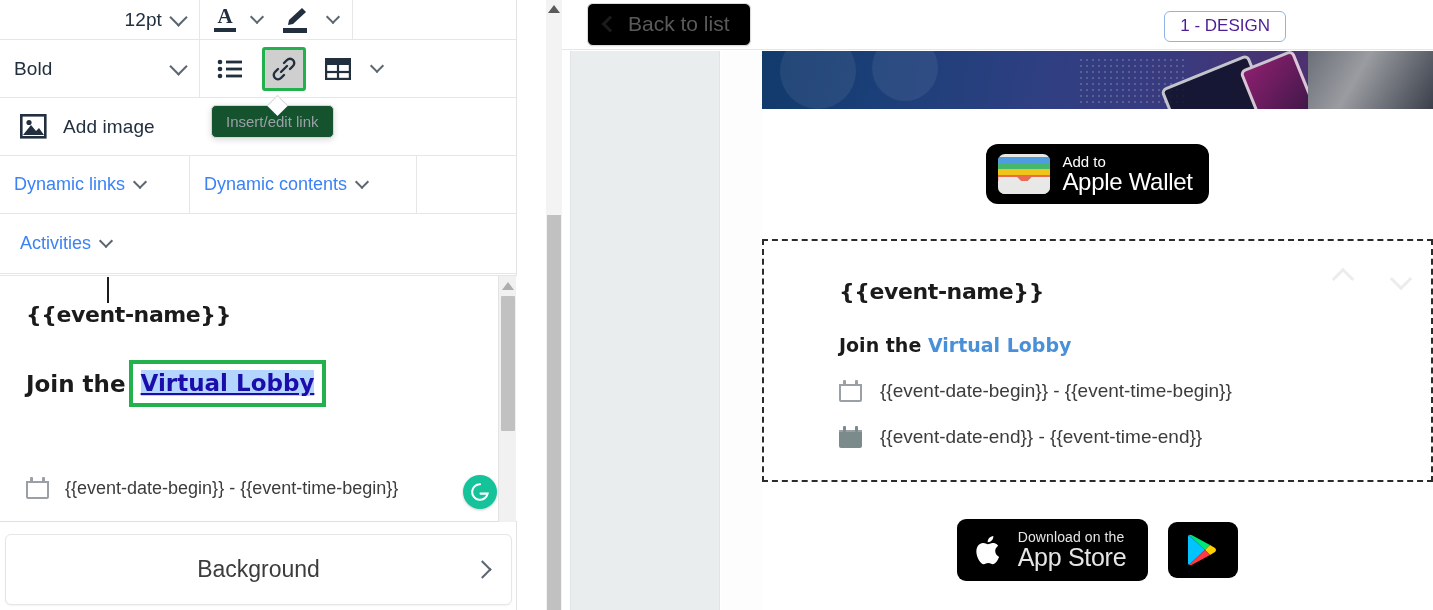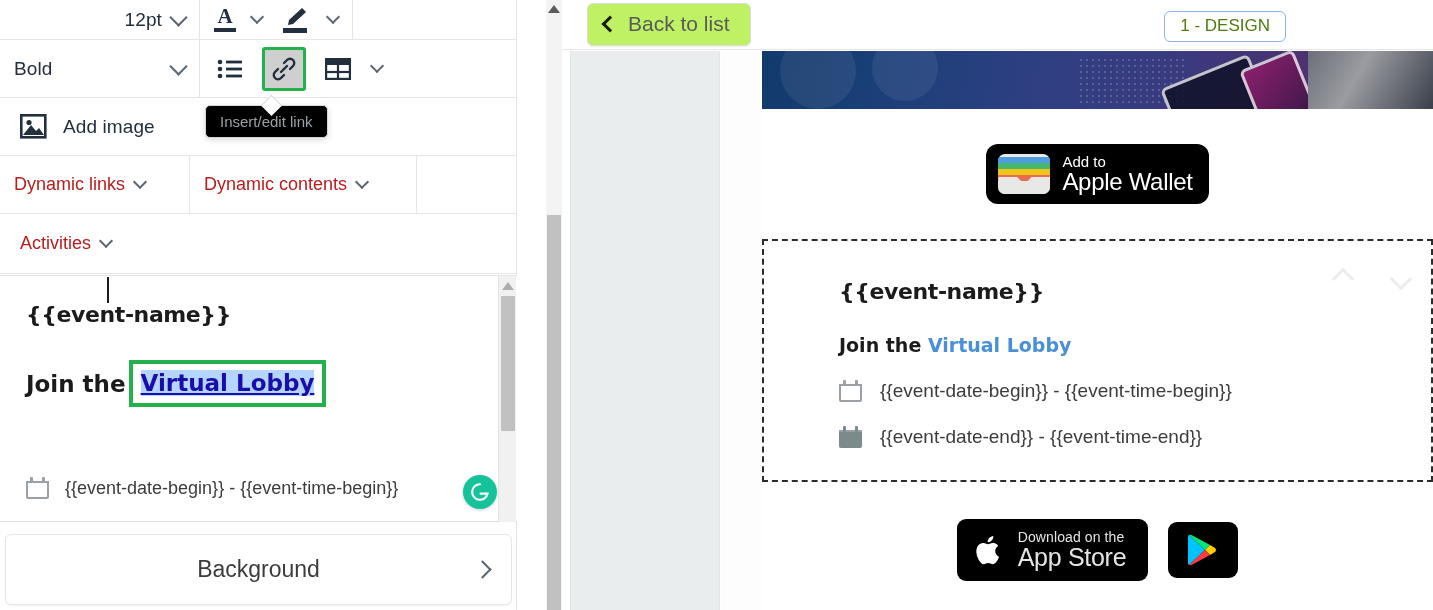--- a/index.html
+++ b/index.html
@@ -27,21 +27,21 @@
   .tb-row-4 { height: 58px; }
   .tb-row-5 { height: 60px; }
 
   .tb-cell {
     display: flex; align-items: center; height: 100%;
     padding: 0 14px; cursor: pointer;
   }
   .tb-sep-r { border-right: 1px solid #e6e6e6; }
 
   .tb-label { font-size: 19px; color: #222f3e; letter-spacing: .1px; }
-  .tb-label-sm { font-size: 18px; color: #b91c1c; text-align: center; }
+  .tb-label-sm { font-size: 18px; color: #3b82f6; text-align: center; }
 
   .chev {
     display: inline-block; width: 13px; height: 13px;
     border-right: 2px solid #5b6670; border-bottom: 2px solid #5b6670;
     transform: rotate(45deg); margin-left: 10px; margin-top: -5px;
   }
   .chev.sm { width: 10px; height: 10px; border-width: 2px; }
 
   .fontsize-cell { width: 200px; justify-content: flex-end; }
   .bold-cell { width: 200px; justify-content: space-between; }
@@ -56,22 +56,22 @@
 
   
   .ico-textcolor { display:flex; flex-direction:column; align-items:center; }
   .ico-textcolor .letter { font-size: 21px; font-weight: 700; color:#222f3e; line-height: 19px; font-family:"Liberation Serif",serif;}
   .ico-textcolor .bar { width: 22px; height: 4px; background:#222f3e; margin-top:2px; }
 
   .ico-highlight { display:flex; flex-direction:column; align-items:center; }
   .ico-highlight .bar { width: 24px; height: 5px; background:#222f3e; margin-top:1px; }
 
   .tooltip {
-    position: absolute; left: 205px; top: 105px;
-    background: #000000; border: 1px solid #d6d6d6; border-radius: 5px;
+    position: absolute; left: 211px; top: 105px;
+    background: #14532d; border: 1px solid #d6d6d6; border-radius: 5px;
     box-shadow: 0 2px 6px rgba(0,0,0,.14);
     padding: 7px 14px; font-size: 15px; color: #9aa0a6;
     white-space: nowrap; z-index: 40;
   }
   .tooltip:before {
     content:''; position:absolute; top:-8px; left: 58px;
     width: 14px; height: 14px; background:#fff;
     border-left:1px solid #d6d6d6; border-top:1px solid #d6d6d6;
     transform: rotate(45deg);
   }
@@ -184,34 +184,34 @@
     position:absolute; left: 562px; top: 0; width: 871px; height: 610px;
     background: #fff;
   }
   .right-header {
     position:absolute; left:0; top:0; width: 871px; height: 50px;
     background: #fff; border-bottom: 1px solid #e6e6e6;
   }
   .back-btn {
     position:absolute; left: 25px; top: 3px;
     display:flex; align-items:center; gap: 12px;
-    background: #bef264; border: 1px solid #dcdcdc; border-radius: 6px;
+    background: #000000; border: 1px solid #dcdcdc; border-radius: 6px;
     padding: 8px 20px 9px 16px; cursor:pointer;
     box-shadow: 0 1px 2px rgba(0,0,0,.06);
   }
   .back-btn .bchev {
     width: 12px; height: 12px; border-left: 3px solid #1b1b1b;
     border-bottom: 3px solid #1b1b1b; transform: rotate(45deg);
   }
   .back-btn .blbl { font-size: 21px; color: #5a5a5a; }
 
   .design-pill {
     position:absolute; right: 147px; top: 11px;
     border: 1px solid #8fb4e3; border-radius: 6px;
-    padding: 4px 15px 5px 15px; font-size: 17px; color: #4d7c0f;
+    padding: 4px 15px 5px 15px; font-size: 17px; color: #4c1d95;
     background: #fff; cursor:pointer; white-space: nowrap;
   }
 
   .gray-col {
     position:absolute; left: 8px; top: 51px; width: 150px; height: 559px;
     background: #e9edee; border-right: 1px solid #e0e4e5; border-left:1px solid #e0e4e5;
   }
   .light-col {
     position:absolute; left: 159px; top: 51px; width: 712px; height: 559px;
     background: #fdfdfe;

